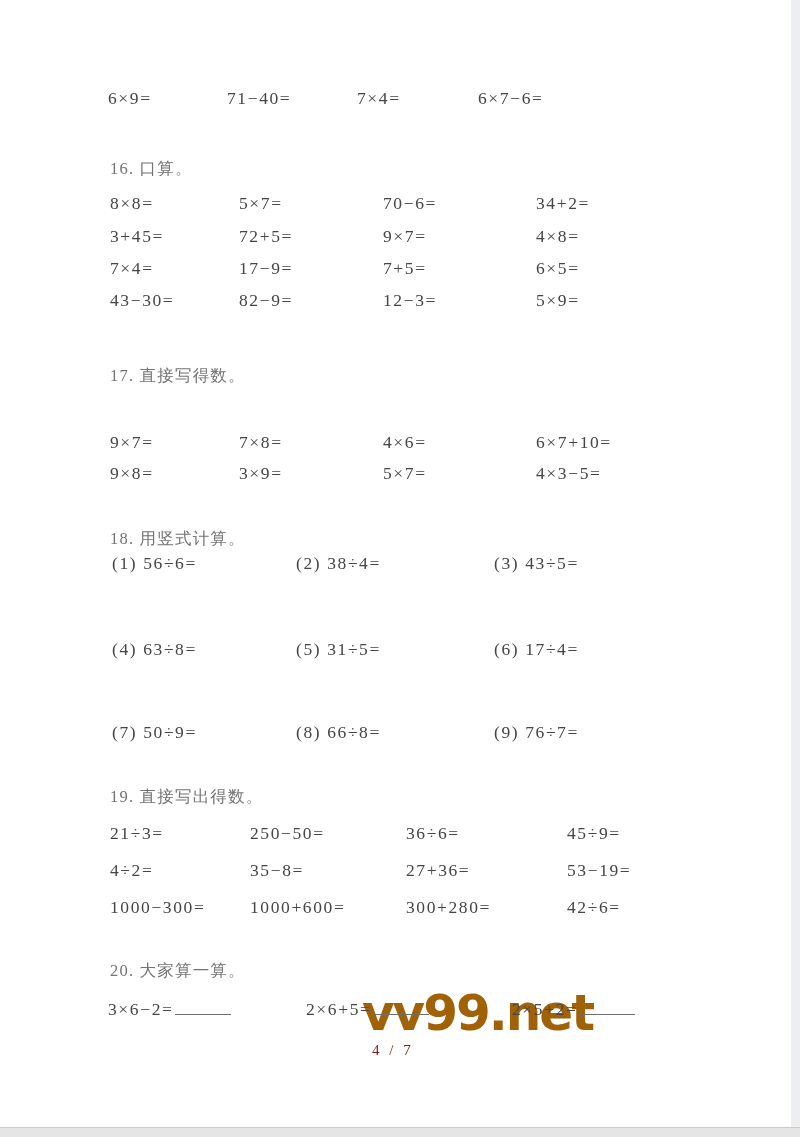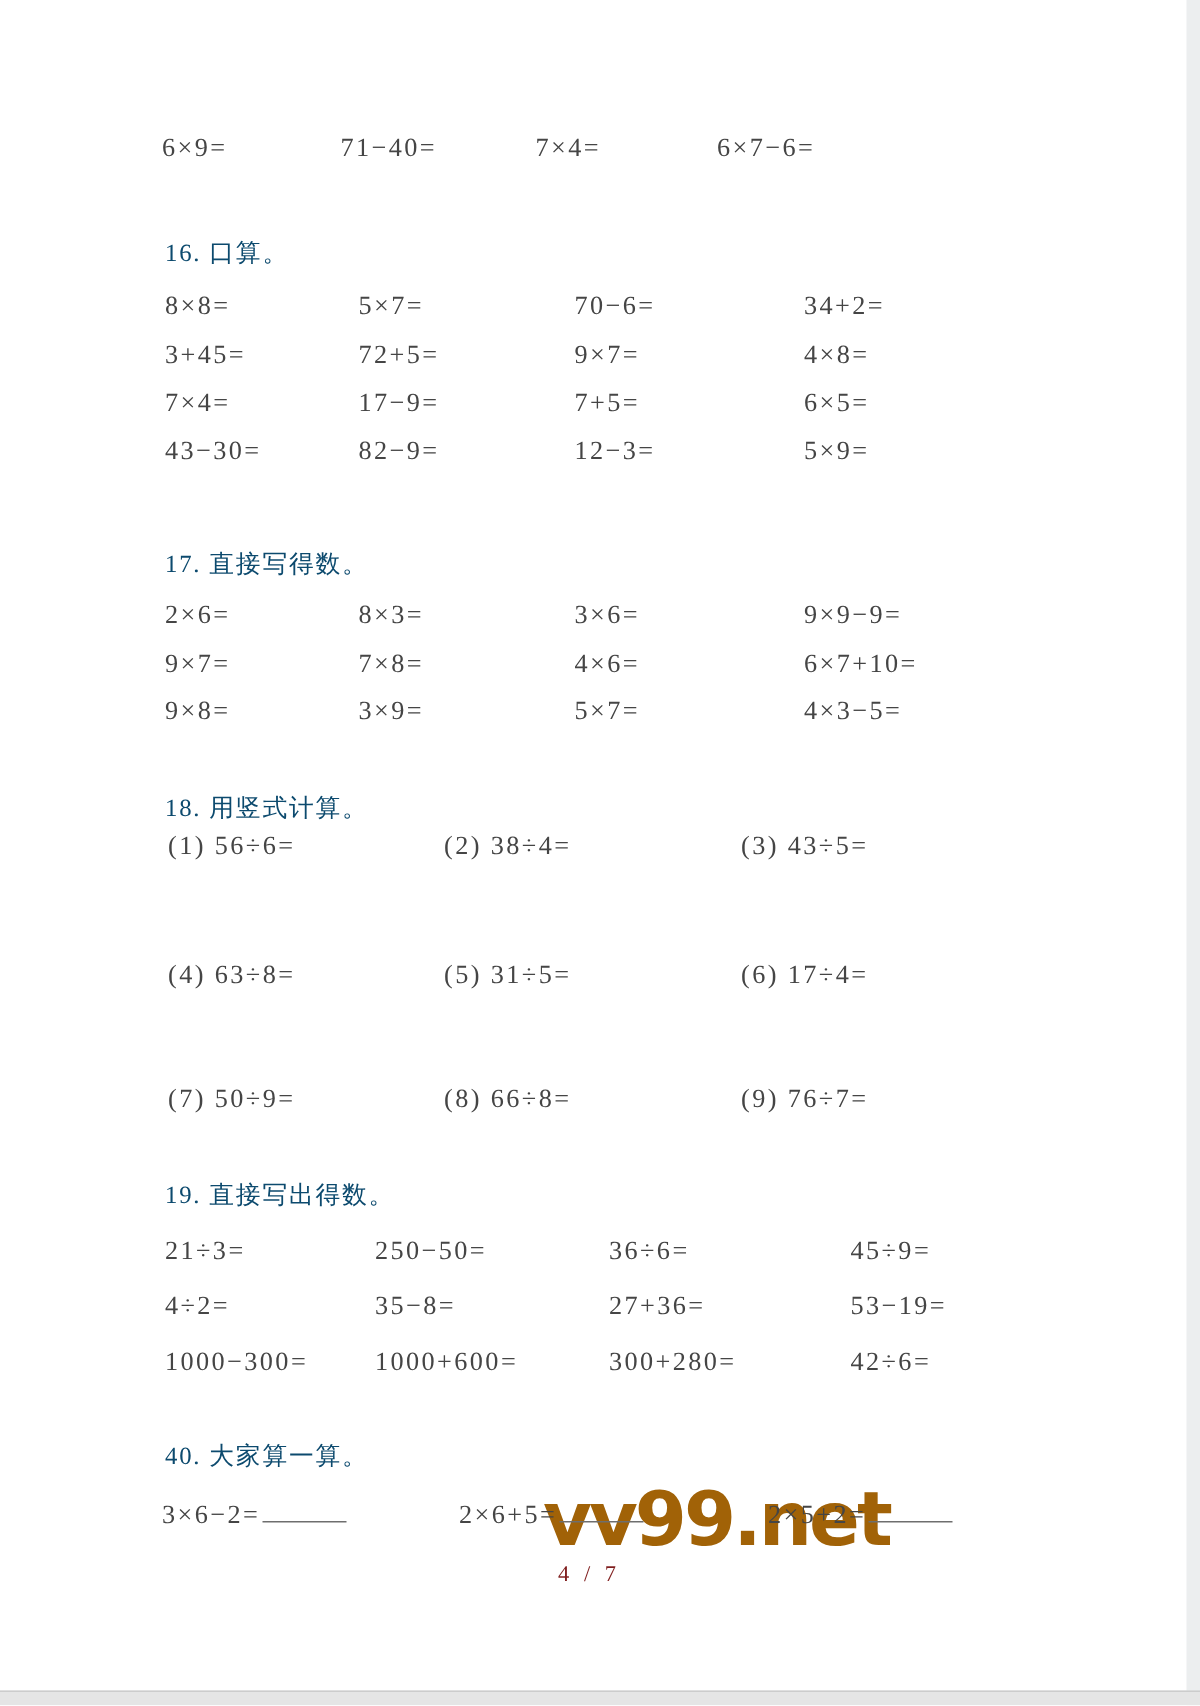--- a/index.html
+++ b/index.html
@@ -19,21 +19,21 @@
     white-space:nowrap;
     line-height:24px;
   }
   .heading{
     position:absolute;
     left:110px;
     font-size:16.5px;
     letter-spacing:1.2px;
     white-space:nowrap;
     z-index:2;
-    color:#0c4a6e;
+    color:#737373;
   }
   
   .cols-a .c0{left:108px}.cols-a .c1{left:227px}.cols-a .c2{left:357px}.cols-a .c3{left:478px}
   .cols-b .c0{left:110px}.cols-b .c1{left:239px}.cols-b .c2{left:383px}.cols-b .c3{left:536px}
   .cols-c .c0{left:112px}.cols-c .c1{left:296px}.cols-c .c2{left:494px}
   .cols-d .c0{left:110px}.cols-d .c1{left:250px}.cols-d .c2{left:406px}.cols-d .c3{left:567px}
   .cols-e .c0{left:108px}.cols-e .c1{left:306px}.cols-e .c2{left:512px}
   .blank{
     display:inline-block;
     width:56px;height:15px;
@@ -107,26 +107,20 @@
     <span class="cell c3">6×5=</span>
   </div>
   <div class="row cols-b" style="top:288px">
     <span class="cell c0">43−30=</span>
     <span class="cell c1">82−9=</span>
     <span class="cell c2">12−3=</span>
     <span class="cell c3">5×9=</span>
   </div>
 
   <div class="heading" style="top:365px">17. 直接写得数。</div>
-  <div class="row cols-b" style="top:397px">
-    <span class="cell c0">2×6=</span>
-    <span class="cell c1">8×3=</span>
-    <span class="cell c2">3×6=</span>
-    <span class="cell c3">9×9−9=</span>
-  </div>
   <div class="row cols-b" style="top:430px">
     <span class="cell c0">9×7=</span>
     <span class="cell c1">7×8=</span>
     <span class="cell c2">4×6=</span>
     <span class="cell c3">6×7+10=</span>
   </div>
   <div class="row cols-b" style="top:461px">
     <span class="cell c0">9×8=</span>
     <span class="cell c1">3×9=</span>
     <span class="cell c2">5×7=</span>
@@ -163,21 +157,21 @@
     <span class="cell c2">27+36=</span>
     <span class="cell c3">53−19=</span>
   </div>
   <div class="row cols-d" style="top:895px">
     <span class="cell c0">1000−300=</span>
     <span class="cell c1">1000+600=</span>
     <span class="cell c2">300+280=</span>
     <span class="cell c3">42÷6=</span>
   </div>
 
-  <div class="heading" style="top:960px">40. 大家算一算。</div>
+  <div class="heading" style="top:960px">20. 大家算一算。</div>
   <div class="row cols-e" style="top:997px">
     <span class="cell c0"><span>3×6−2=</span><span class="blank"></span></span>
     <span class="cell c1"><span>2×6+5=</span><span class="blank"></span></span>
     <span class="cell c2"><span>2×5+2=</span><span class="blank"></span></span>
   </div>
 
   <div class="watermark">vv99.net</div>
   <div class="footer">4 / 7</div>
 
   <div class="right-strip"></div>

